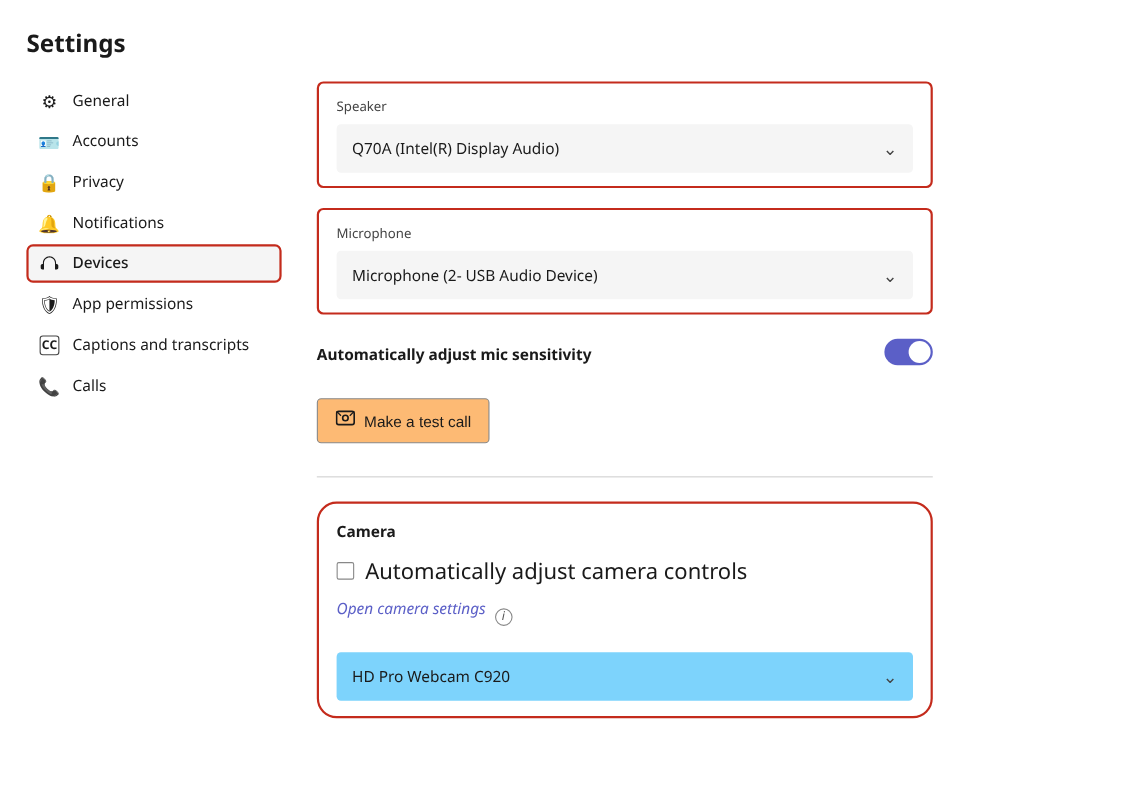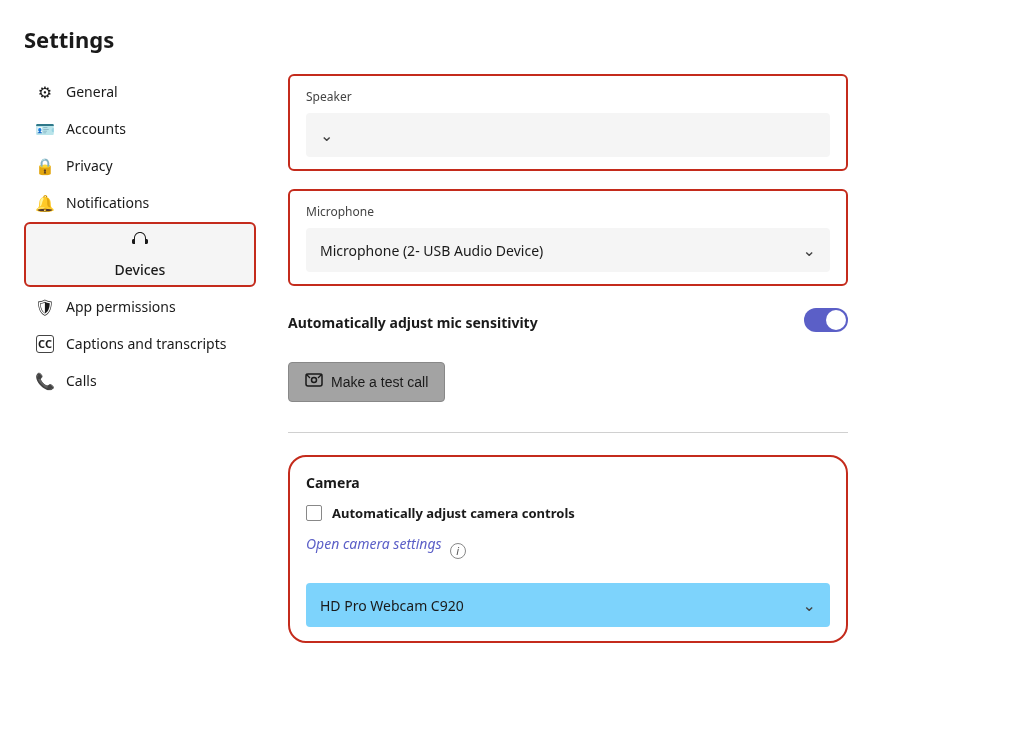--- a/index.html
+++ b/index.html
@@ -56,21 +56,20 @@
 
     .sidebar-item.active {
       background: #e8e8e8;
       font-weight: 500;
     }
 
     .sidebar-item.active-outline {
       outline: 2px solid #c42b1c;
       outline-offset: -2px;
       background: #f5f5f5;
-      flex-direction: column;
     }
 
     .sidebar-icon {
       width: 18px;
       height: 18px;
       display: flex;
       align-items: center;
       justify-content: center;
       font-size: 16px;
       flex-shrink: 0;
@@ -159,21 +158,21 @@
     }
 
     
     .test-call-btn {
       display: inline-flex;
       align-items: center;
       gap: 8px;
       border: 1.5px solid #888;
       border-radius: 4px;
       padding: 8px 16px;
-      background: #a3a3a3;
+      background: #fdba74;
       cursor: pointer;
       font-size: 14px;
       color: #1a1a1a;
       margin: 8px 0;
     }
 
     
     .divider {
       border: none;
       border-top: 1px solid #d0d0d0;
@@ -204,23 +203,22 @@
     .checkbox {
       width: 16px;
       height: 16px;
       border: 1.5px solid #888;
       border-radius: 2px;
       background: #ffffff;
       flex-shrink: 0;
     }
 
     .checkbox-label {
-      font-size: 13px;
-      color: #1a1a1a;
-      font-weight: bold;
+      font-size: 20px;
+      color: #1a1a1a;
     }
 
     .camera-settings-link {
       display: inline-flex;
       align-items: center;
       gap: 6px;
       color: #5b5fc7;
       font-size: 14px;
       cursor: pointer;
       margin-bottom: 14px;
@@ -305,20 +303,21 @@
         <span>Calls</span>
       </div>
 
     </nav>
 
     <main class="main-content">
 
       <div class="section-bordered">
         <div class="section-label">Speaker</div>
         <div class="dropdown-row">
+          <span class="dropdown-value">Q70A (Intel(R) Display Audio)</span>
           <span class="chevron">⌄</span>
         </div>
       </div>
 
       <div class="section-bordered">
         <div class="section-label">Microphone</div>
         <div class="dropdown-row">
           <span class="dropdown-value">Microphone (2- USB Audio Device)</span>
           <span class="chevron">⌄</span>
         </div>

